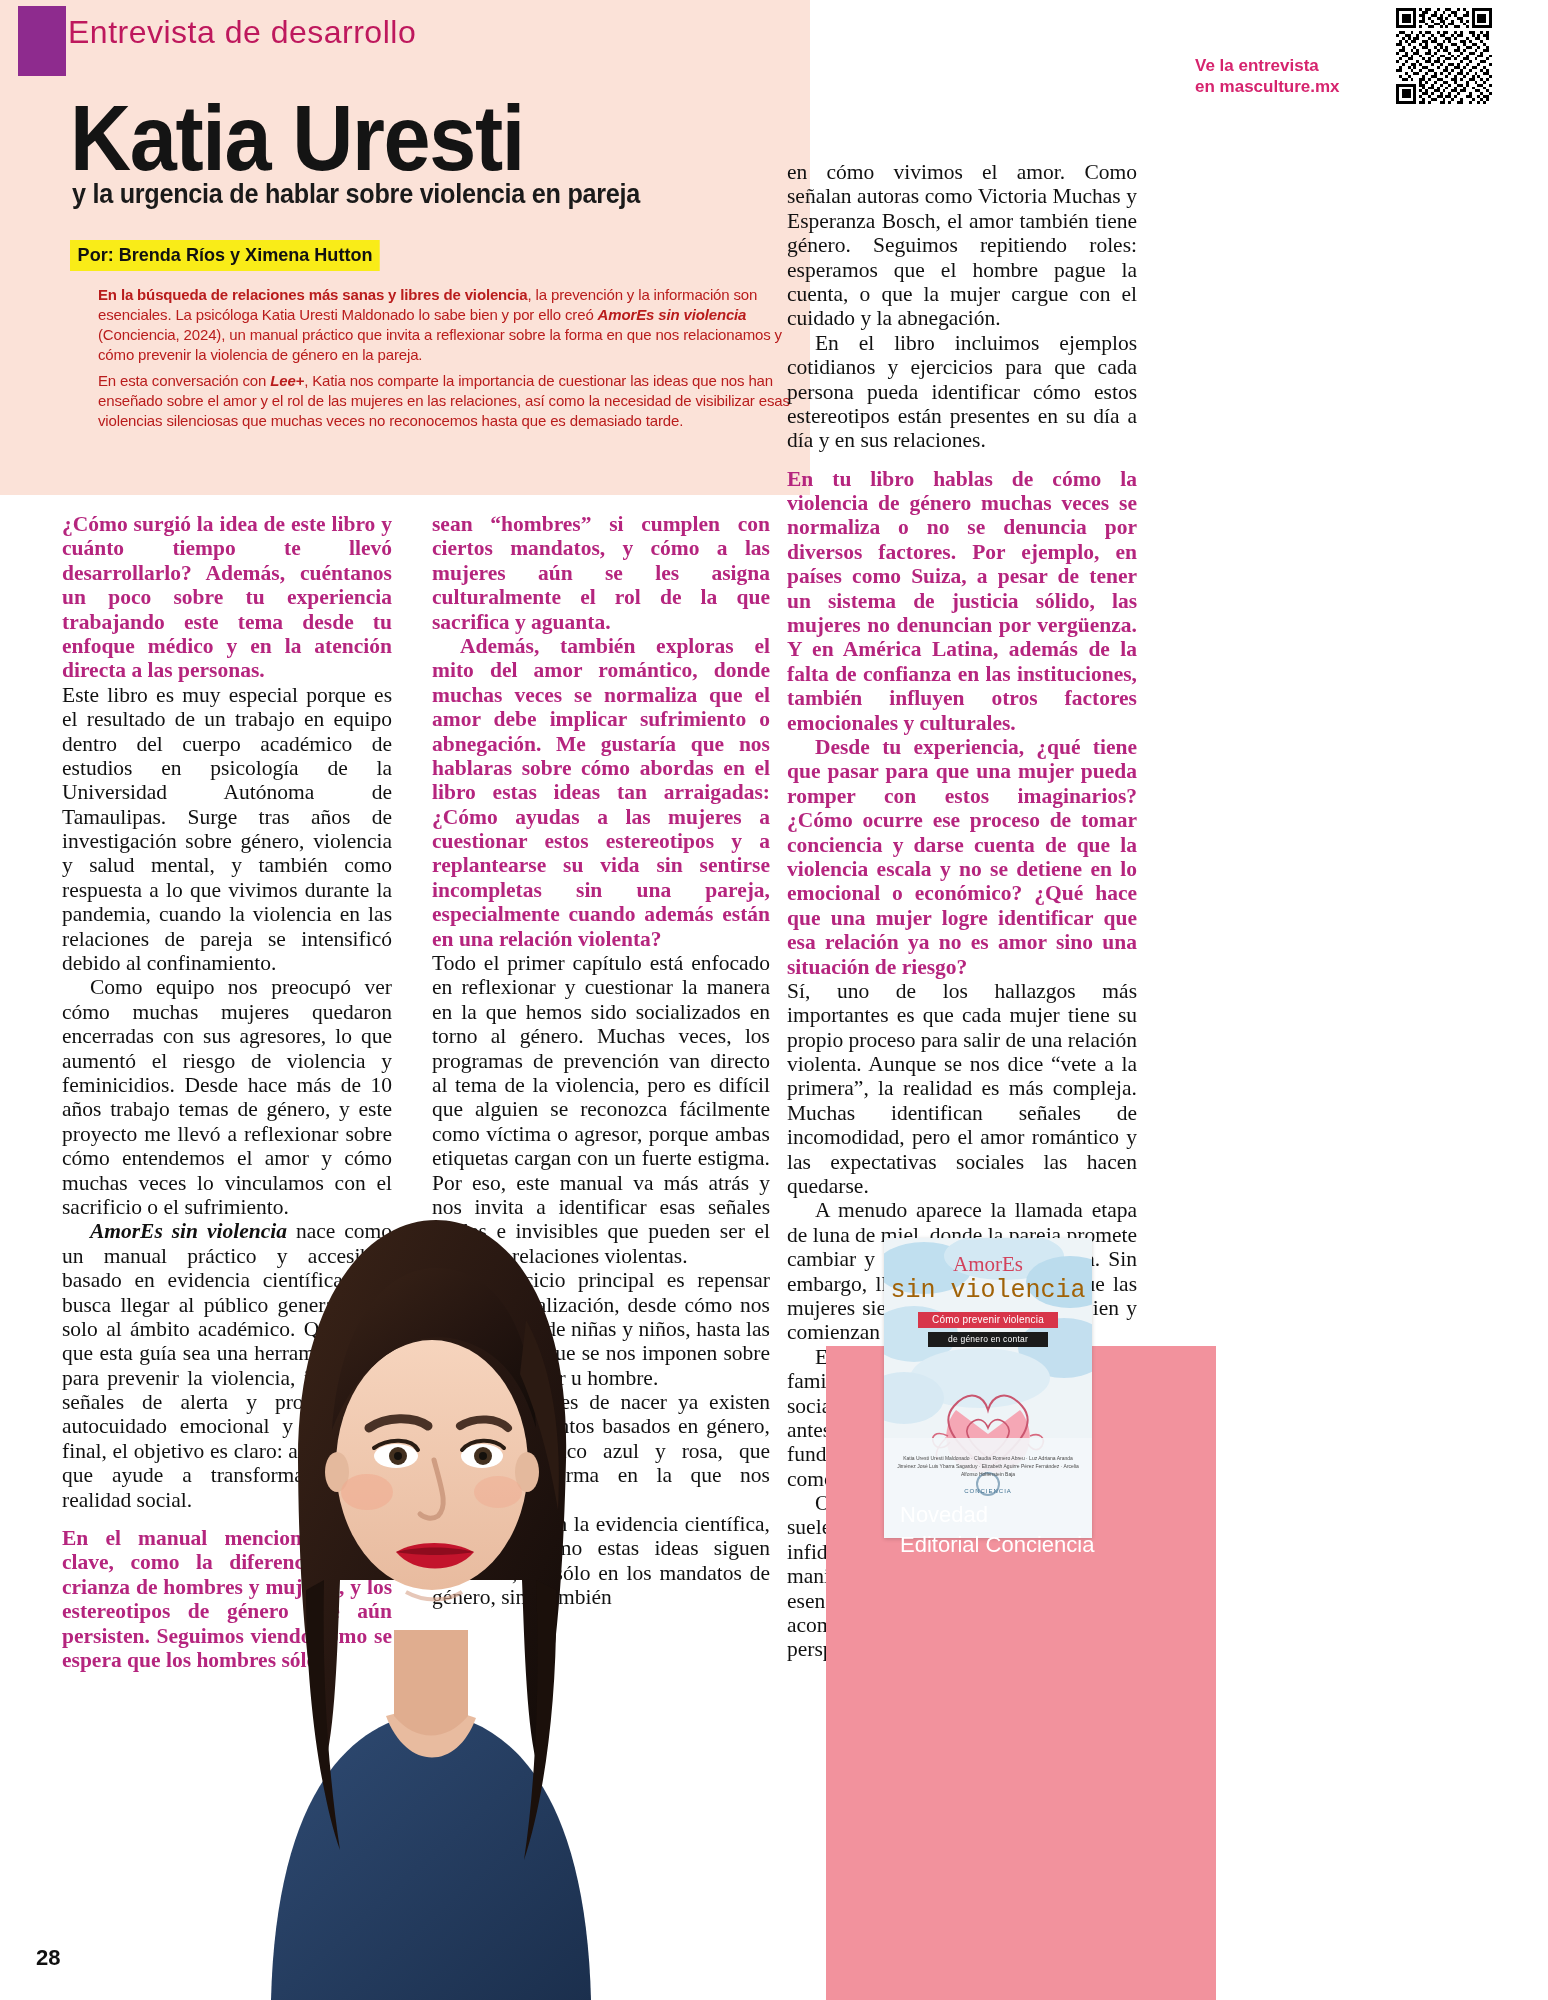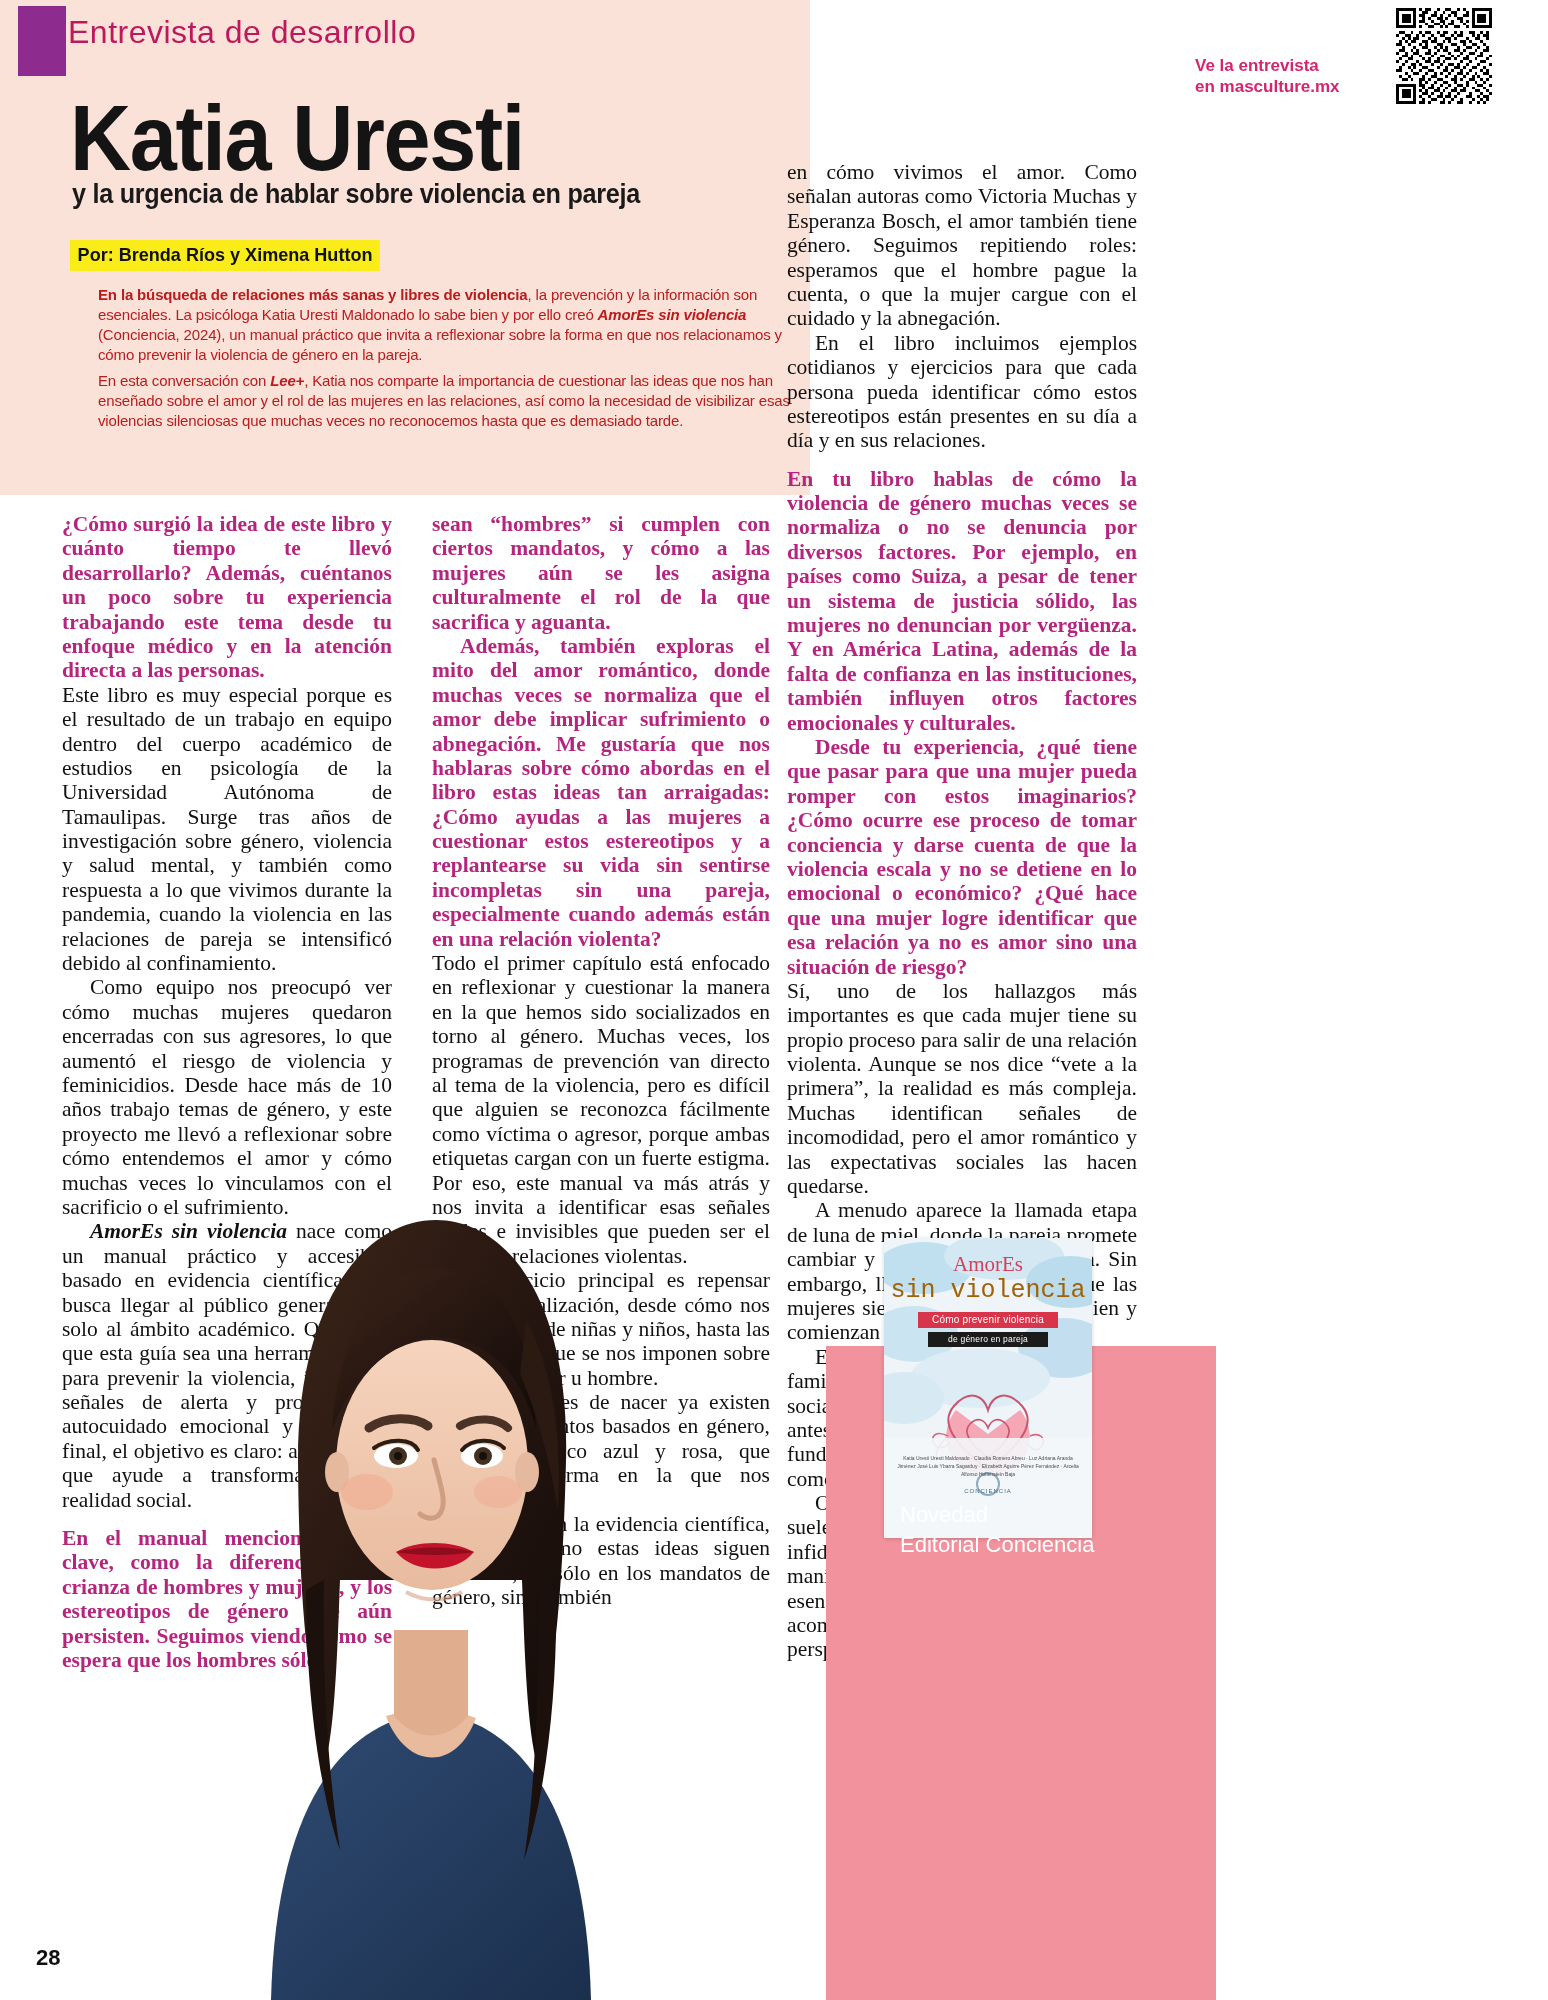--- a/index.html
+++ b/index.html
@@ -578,21 +578,21 @@
       <path d="M146 198 C156 194 162 200 158 208 C154 214 148 212 144 206" fill="none" stroke="#d7697f" stroke-width="1.6"></path>
     </g>
     <rect x="0" y="200" width="208" height="100" fill="#f3f7f9" opacity=".9"></rect>
     <g opacity=".55">
       <path d="M104 246 m-11 0 a11 11 0 1 0 22 0 a11 11 0 1 0 -22 0" fill="none" stroke="#3b6e8f" stroke-width="2"></path>
     </g>
   </svg>
   <div class="book-title1">AmorEs</div>
   <div class="book-title2">sin violencia</div>
   <div class="book-band1">Cómo prevenir violencia</div>
-  <div class="book-band2">de género en pareja</div>
+  <div class="book-band2">de género en contar</div>
   <div class="book-authors">Katia Uresti Uresti Maldonado · Claudia Romero Abreu · Luz Adriana Aranda Jiménez  José Luis Ybarra Sagarduy · Elizabeth Aguirre Pérez Fernández · Arcelia Alfonso Hollenstein Baja</div>
   <div class="book-pub">CONCIENCIA</div>
 </div>
 
 <div class="promo-text">
   <div>Novedad</div>
   <div>Editorial Conciencia</div>
 </div>
 
 <div class="pageno">28</div>

